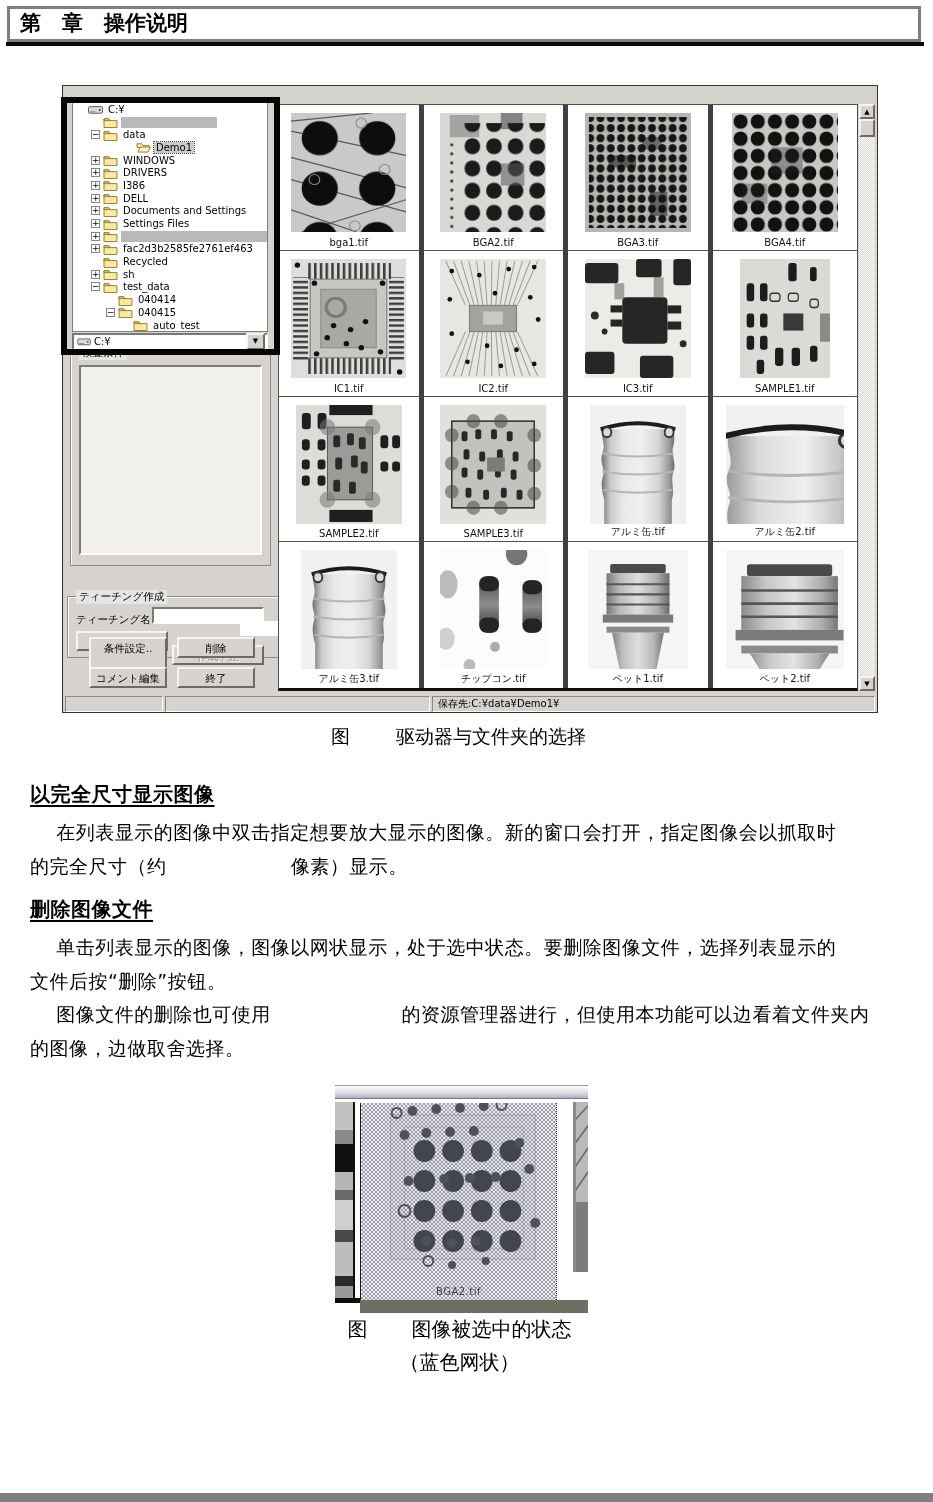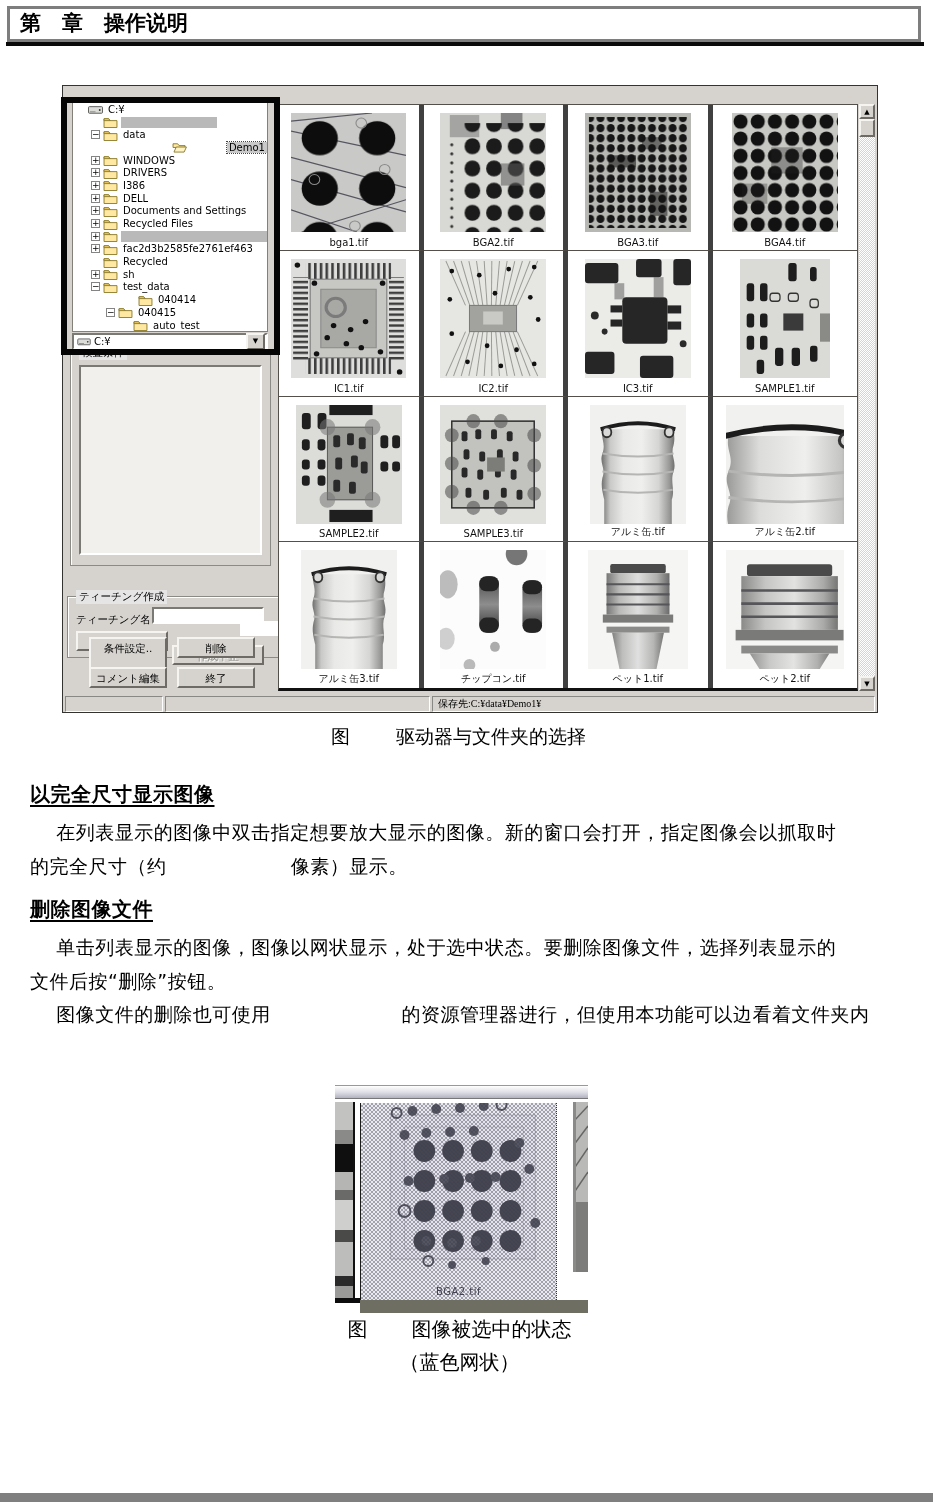--- a/index.html
+++ b/index.html
@@ -60,21 +60,21 @@
   .k-pet{width:100px;}
   .cell-label{position:absolute;bottom:2px;left:0;width:100%;text-align:center;font-size:10px;color:#111;}
 
   .scrollbar{position:absolute;left:796px;top:18px;width:16px;height:587px;
              background-image:repeating-conic-gradient(#fff 0% 25%,#d8d5d0 0% 50%);background-size:2px 2px;}
   .sb-btn{position:absolute;left:0;width:16px;height:15px;font-size:7px;line-height:12px;text-align:center;box-sizing:border-box;}
   .sb-up{top:0;}
   .sb-down{bottom:0;}
   .sb-thumb{position:absolute;left:0;top:15px;width:16px;height:18px;box-sizing:border-box;}
 
-  .statusbar{position:absolute;left:2px;top:610px;width:810px;height:16px;display:flex;gap:2px;font-family:Liberation Serif, serif;}
+  .statusbar{position:absolute;left:2px;top:610px;width:810px;height:16px;display:flex;gap:2px;}
   .status-panel{box-sizing:border-box;height:16px;background:#d6d3ce;
                 border:1px solid;border-color:#8a8884 #fff #fff #8a8884;font-size:10px;line-height:14px;}
   .sp1{width:98px;}
   .sp2{width:265px;}
   .sp3{flex:1;padding-left:5px;white-space:nowrap;}
 
   
   .fig-caption{position:absolute;left:0;right:0;display:flex;justify-content:center;gap:46px;font-size:19px;}
   .cap1{top:724px;margin-left:-16px;}
   .cap2a{top:1316px;font-size:20px;gap:44px;margin-left:-14px;}
@@ -138,21 +138,21 @@
         <div class="tree-row" style="padding-left: 18px;">
           <span class="exp">−</span>
           <span class="tree-ico">
             <svg viewBox="0 0 16 13">
               <path d="M1 3 h5 l1.5 2 H15 v7.5 H1 Z" fill="#ffe9a2" stroke="#8a7a2a"></path>
               <path d="M1 3 h5 l1.5 2 H1 Z" fill="#ffd96e" stroke="#8a7a2a"></path>
             </svg>
           </span>
           <span class="tree-label">data</span>
         </div>
-        <div class="tree-row" style="padding-left: 51px; justify-content: space-between;">
+        <div class="tree-row" style="padding-left: 51px;">
           <span class="exp-spacer"></span>
           <span class="tree-ico">
             <svg viewBox="0 0 16 13">
               <path d="M1 3 h5 l1.5 2 H14 v2 H1 Z" fill="#ffe9a2" stroke="#8a7a2a"></path>
               <path d="M2 12 L4.5 6.5 H15.5 L13 12 Z" fill="#fff3c4" stroke="#8a7a2a"></path>
             </svg>
           </span>
           <span class="tree-label selected">Demo1</span>
         </div>
         <div class="tree-row" style="padding-left: 18px;">
@@ -206,21 +206,21 @@
           <span class="tree-label">Documents and Settings</span>
         </div>
         <div class="tree-row" style="padding-left: 18px;">
           <span class="exp">+</span>
           <span class="tree-ico">
             <svg viewBox="0 0 16 13">
               <path d="M1 3 h5 l1.5 2 H15 v7.5 H1 Z" fill="#ffe9a2" stroke="#8a7a2a"></path>
               <path d="M1 3 h5 l1.5 2 H1 Z" fill="#ffd96e" stroke="#8a7a2a"></path>
             </svg>
           </span>
-          <span class="tree-label">Recycled Files</span>
+          <span class="tree-label">Settings Files</span>
         </div>
         <div class="tree-row" style="padding-left: 18px;">
           <span class="exp">+</span>
           <span class="tree-ico">
             <svg viewBox="0 0 16 13">
               <path d="M1 3 h5 l1.5 2 H15 v7.5 H1 Z" fill="#ffe9a2" stroke="#8a7a2a"></path>
               <path d="M1 3 h5 l1.5 2 H1 Z" fill="#ffd96e" stroke="#8a7a2a"></path>
             </svg>
           </span>
           <span class="redacted-bar" style="width: 168px;"></span>
@@ -258,21 +258,21 @@
         <div class="tree-row" style="padding-left: 18px;">
           <span class="exp">−</span>
           <span class="tree-ico">
             <svg viewBox="0 0 16 13">
               <path d="M1 3 h5 l1.5 2 H15 v7.5 H1 Z" fill="#ffe9a2" stroke="#8a7a2a"></path>
               <path d="M1 3 h5 l1.5 2 H1 Z" fill="#ffd96e" stroke="#8a7a2a"></path>
             </svg>
           </span>
           <span class="tree-label">test_data</span>
         </div>
-        <div class="tree-row" style="padding-left: 33px; margin-left: 20px;">
+        <div class="tree-row" style="padding-left: 33px;">
           <span class="exp-spacer"></span>
           <span class="tree-ico">
             <svg viewBox="0 0 16 13">
               <path d="M1 3 h5 l1.5 2 H15 v7.5 H1 Z" fill="#ffe9a2" stroke="#8a7a2a"></path>
               <path d="M1 3 h5 l1.5 2 H1 Z" fill="#ffd96e" stroke="#8a7a2a"></path>
             </svg>
           </span>
           <span class="tree-label">040414</span>
         </div>
         <div class="tree-row" style="padding-left: 33px;">
@@ -832,20 +832,21 @@
       <div class="section" style="top: 781px;">
         <div class="sec-heading">以完全尺寸显示图像</div>
         <div class="line">    在列表显示的图像中双击指定想要放大显示的图像。新的窗口会打开，指定图像会以抓取时</div>
         <div class="line">的完全尺寸（约                   像素）显示。</div>
       </div>
       <div class="section" style="top: 896px;">
         <div class="sec-heading">删除图像文件</div>
         <div class="line">    单击列表显示的图像，图像以网状显示，处于选中状态。要删除图像文件，选择列表显示的</div>
         <div class="line">文件后按“删除”按钮。</div>
         <div class="line">    图像文件的删除也可使用                    的资源管理器进行，但使用本功能可以边看着文件夹内</div>
+        <div class="line">的图像，边做取舍选择。</div>
       </div>
     </div>
 
   <div class="figure2">
     <div class="f2-band"></div>
     <div class="f2-left">
         <svg viewBox="0 0 20 196" preserveAspectRatio="none">
           <rect width="20" height="196" fill="#fff"></rect>
           <rect y="0" width="20" height="28" fill="#c2c2c0"></rect>
           <rect y="28" width="20" height="14" fill="#8a8a88"></rect>

